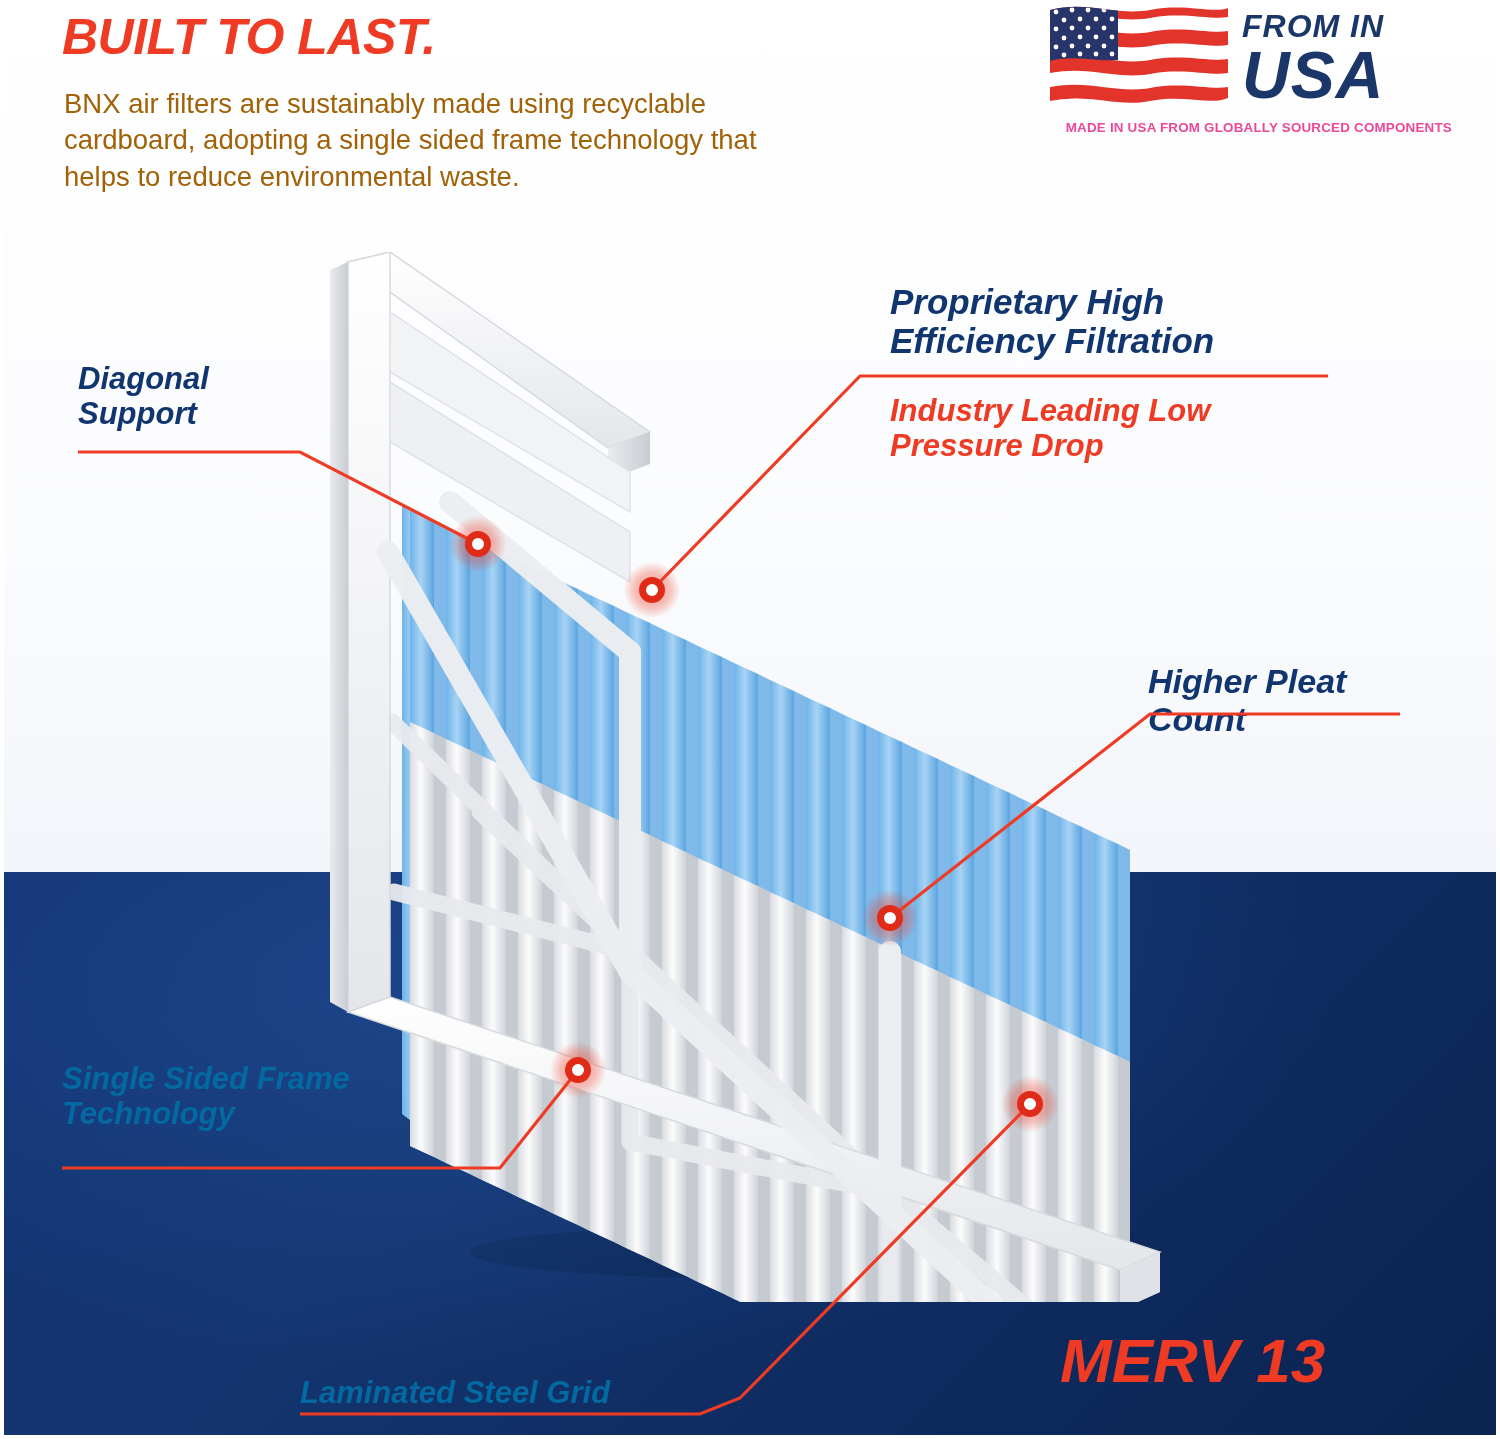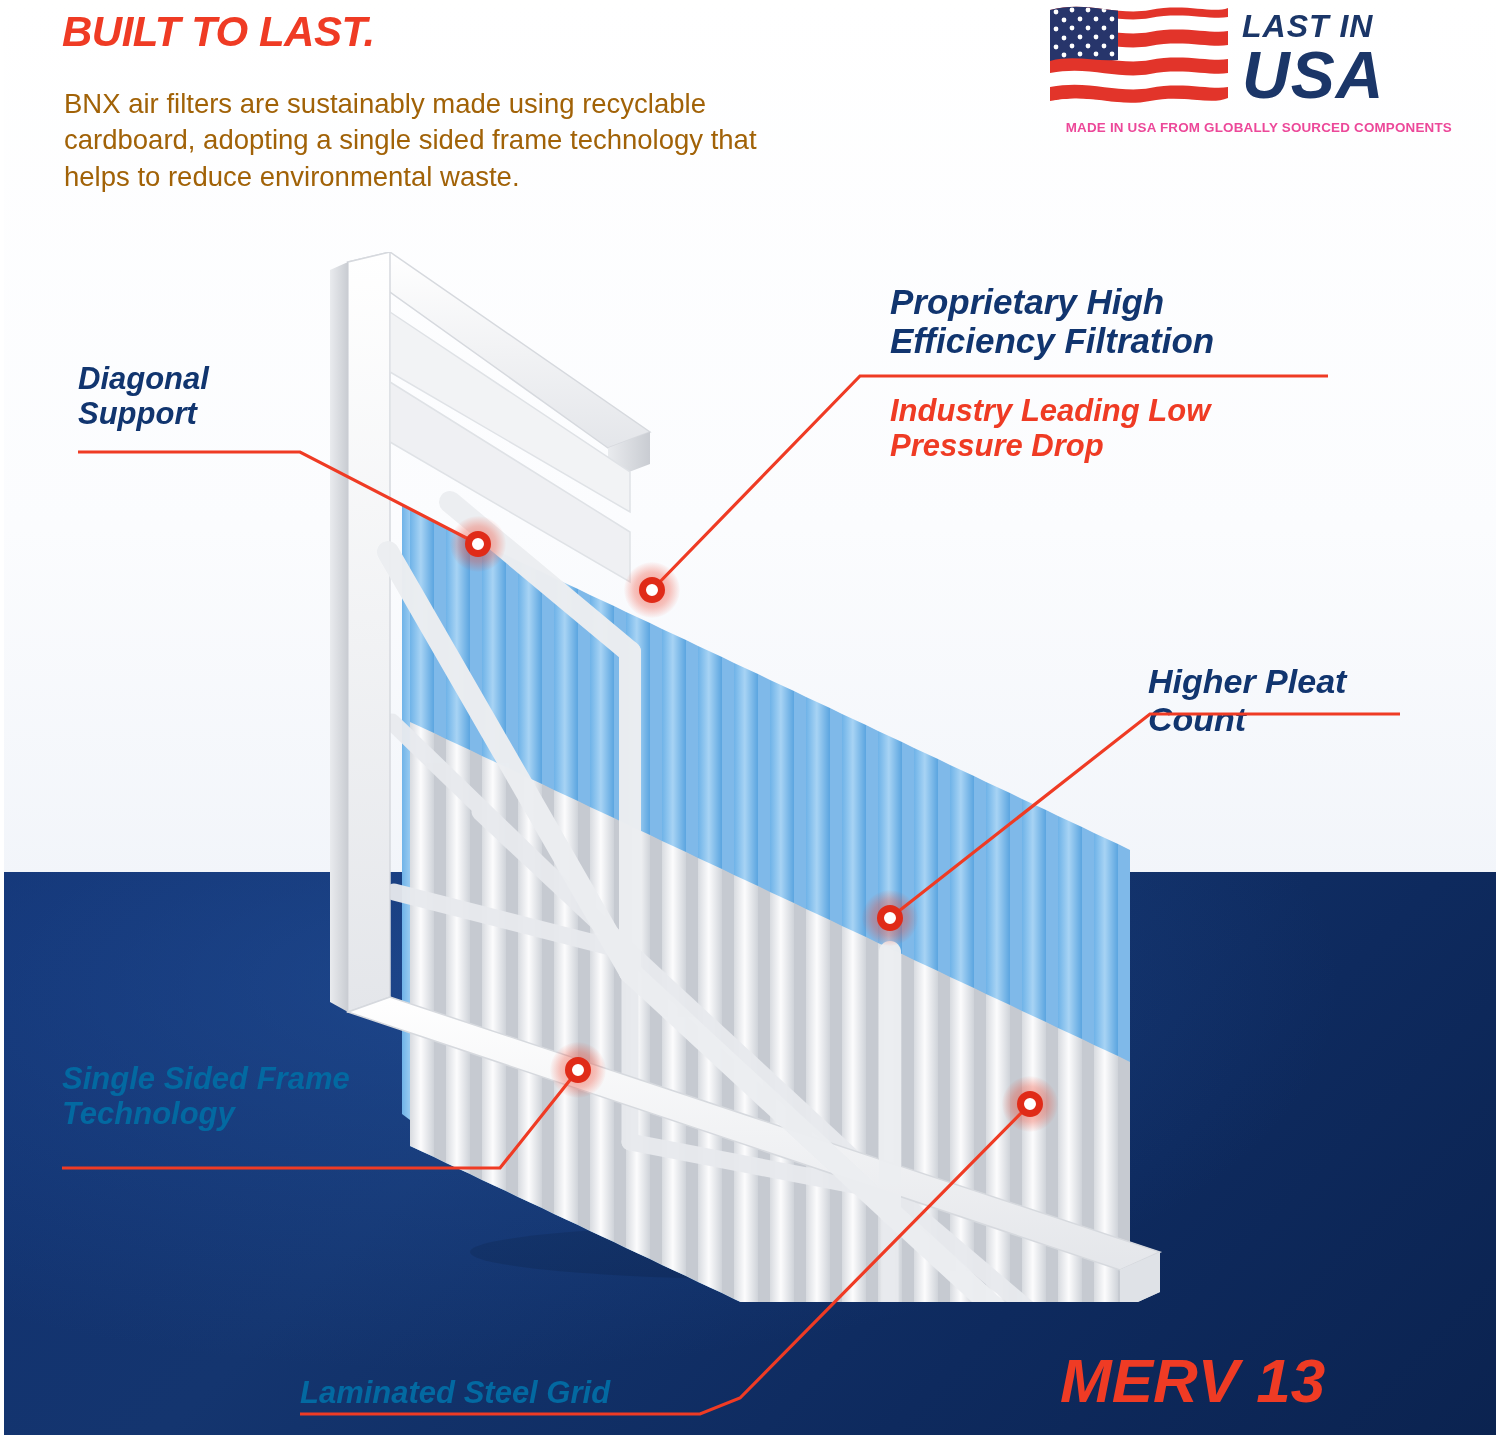--- a/index.html
+++ b/index.html
@@ -44,21 +44,21 @@
     border-bottom: 4px solid #ffffff;
     box-sizing: border-box;
     pointer-events: none;
     z-index: 60;
   }
 
   
   .headline {
     position: absolute;
     left: 62px; top: 8px;
-    font-size: 42px;
+    font-size: 50px;
     font-weight: bold;
     font-style: italic;
     color: #ef3b24;
     letter-spacing: -0.5px;
     white-space: nowrap;
   }
   .subcopy {
     position: absolute;
     left: 64px; top: 86px;
     width: 700px;
@@ -137,21 +137,20 @@
 
   .merv {
     position: absolute;
     left: 1060px; top: 1325px;
     font-size: 62px;
     font-weight: bold;
     font-style: italic;
     color: #ef3b24;
     letter-spacing: 0px;
     white-space: nowrap;
-    margin-top: 20px;
   }
 
   
   .overlay {
     position: absolute;
     left: 0; top: 0;
     width: 1500px; height: 1439px;
     pointer-events: none;
     z-index: 40;
   }
@@ -224,21 +223,21 @@
             <circle cx="26" cy="44" r="2.4"></circle>
             <circle cx="42" cy="44" r="2.4"></circle>
             <circle cx="58" cy="44" r="2.4"></circle>
           <circle cx="18" cy="53" r="2.4"></circle>
             <circle cx="34" cy="52" r="2.4"></circle>
             <circle cx="50" cy="52" r="2.4"></circle>
             <circle cx="66" cy="52" r="2.4"></circle>
         </g>
       </g>
     </svg>
-    <div class="usa-text-made">LAST IN</div>
+    <div class="usa-text-made">FROM IN</div>
     <div class="usa-text-usa">USA</div>
     <div class="usa-sub">MADE IN USA FROM GLOBALLY SOURCED COMPONENTS</div>
   </div>
 
   <div class="product">
     <svg width="860" height="1050" viewBox="0 0 860 1050">
       <defs>
         <linearGradient id="pleatBlue" x1="0" y1="0" x2="1" y2="0">
           <stop offset="0%" stop-color="#6fb3e8"></stop>
           <stop offset="45%" stop-color="#a7d3f4"></stop>

